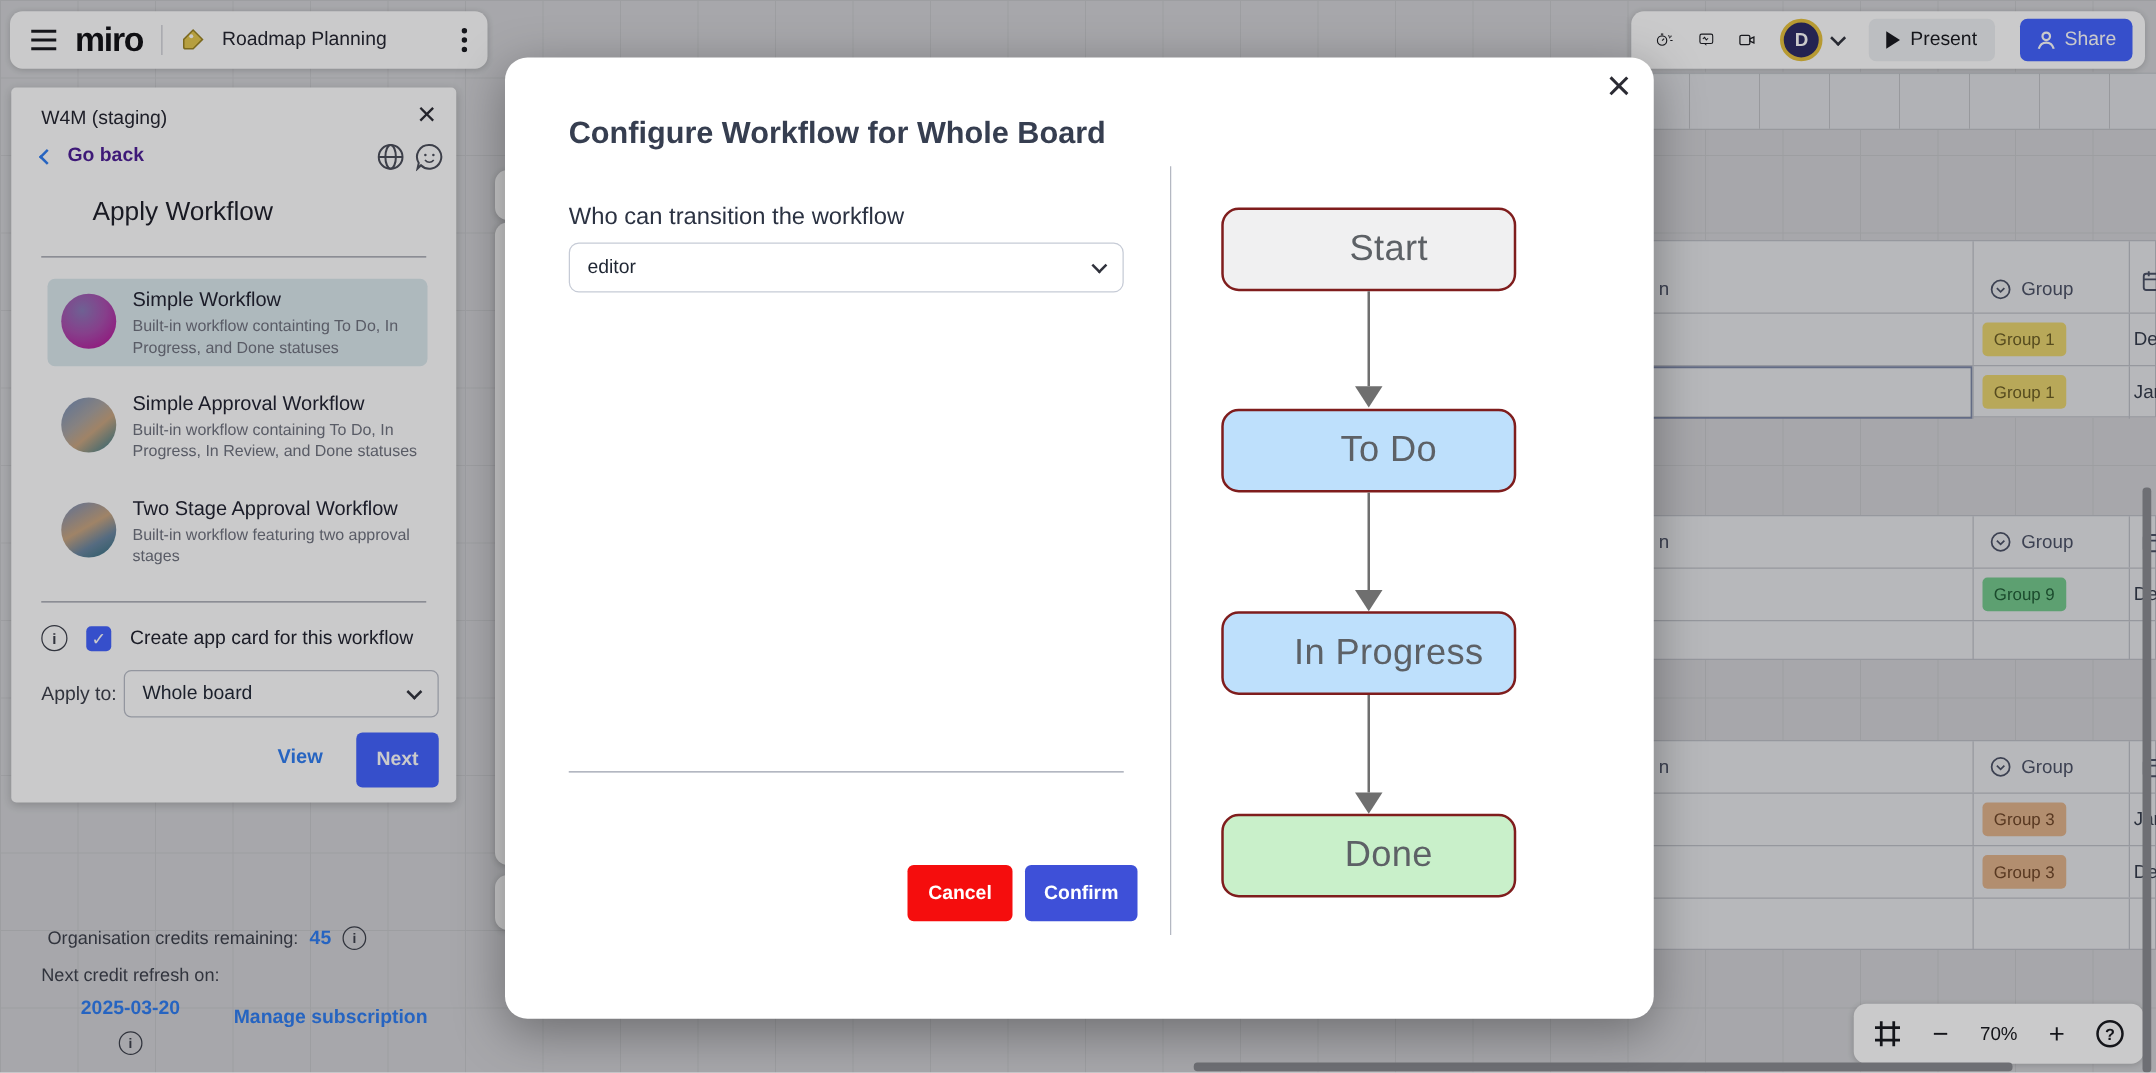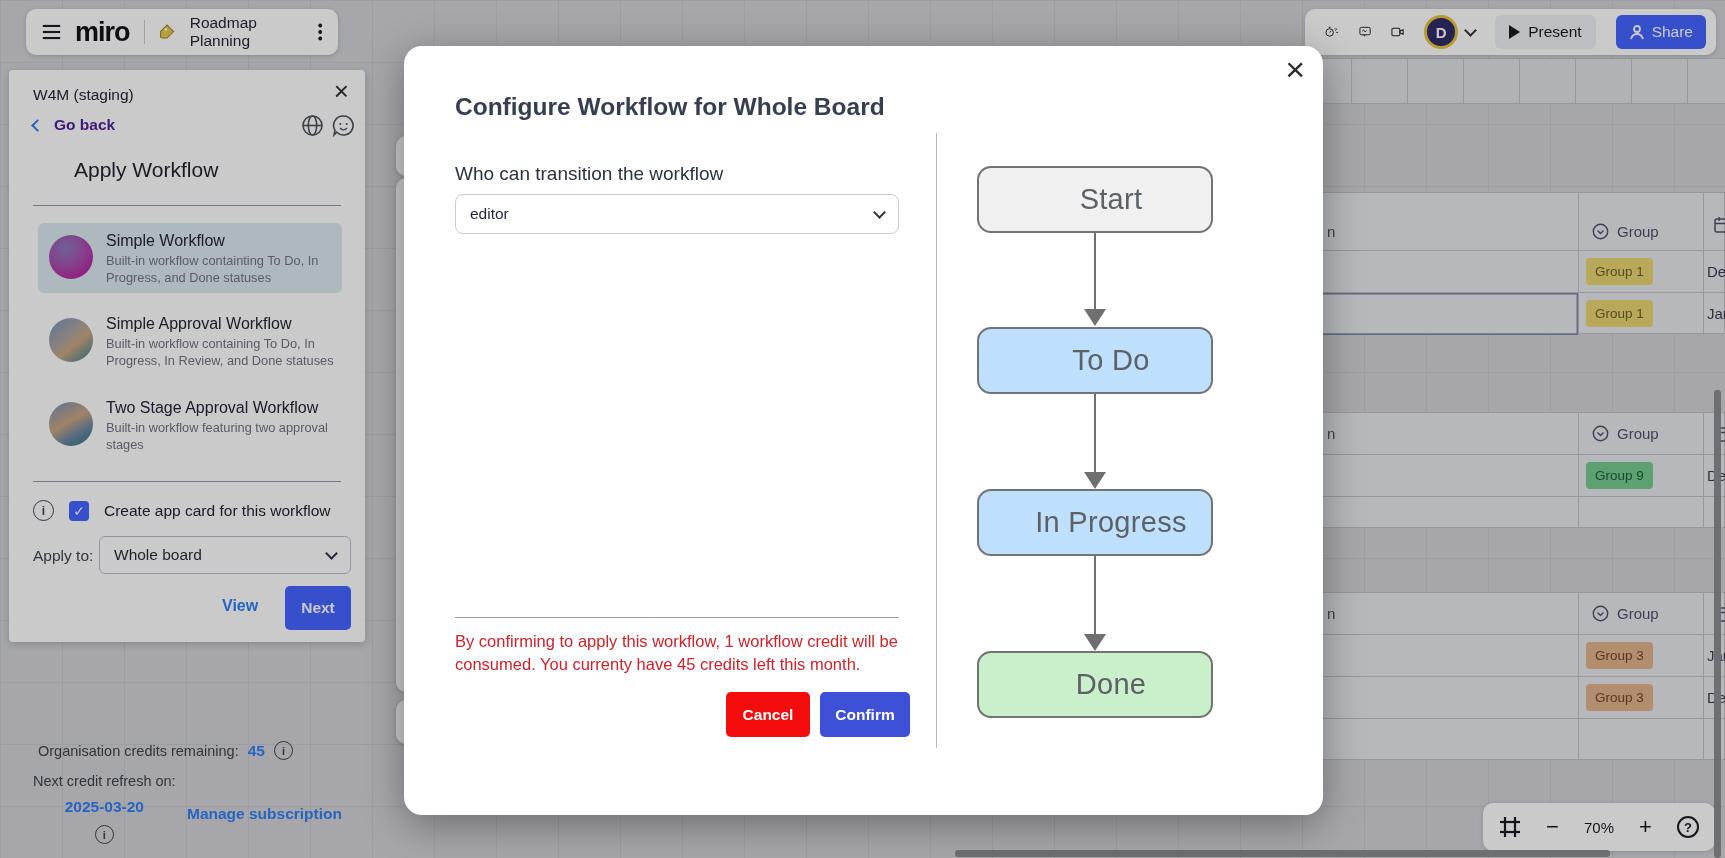--- a/index.html
+++ b/index.html
@@ -54,21 +54,21 @@
   .btn { display:flex; align-items:center; justify-content:center; color:#fff; font-weight:700; font-size:15.5px; border-radius:5px; }
   .small-txt { font-size:14.5px; color:#3c3f4a; }
   
   .backdrop { position:absolute; inset:0; background:rgba(12,12,16,.22); z-index:5; }
   .modal { position:absolute; left:404px; top:46px; width:919px; height:769px; background:#fff;
     border-radius:18px; box-shadow:0 10px 40px rgba(0,0,0,.35); z-index:10; }
   .modal-title { font-size:24.5px; font-weight:700; color:#363e50; }
   .modal-label { font-size:19px; color:#2b3242; }
   .modal-select { height:40px; border:1px solid #c6cbd6; border-radius:8px; }
   .warning { font-size:16.5px; line-height:1.42; }
-  .node { position:absolute; left:573px; width:236px; height:67px; border:2px solid #737373; border-radius:14px;
+  .node { position:absolute; left:573px; width:236px; height:67px; border:2px solid #7f1d1d; border-radius:14px;
     display:flex; align-items:center; justify-content:center; font-size:29px; font-weight:500; color:#5d6166; letter-spacing:.3px;padding-left:32px; }
   .arrow-line { position:absolute; left:690px; width:2px; background:#6f6f6f; }
   .arrow-head { position:absolute; left:680px; width:0; height:0; border-left:11px solid transparent;
     border-right:11px solid transparent; border-top:17px solid #6f6f6f; }
   
   .btable { position:absolute; left:1150px; width:575px; background:#e7e8eb; border:1px solid #bdbfc6; }
   .brow { position:relative; border-bottom:1px solid #bdbfc6; }
   .brow:last-child { border-bottom:none; }
   .vline1 { position:absolute; left:427px; top:0; bottom:0; width:1px; background:#bdbfc6; }
   .vline2 { position:absolute; left:552px; top:0; bottom:0; width:1px; background:#bdbfc6; }
@@ -230,21 +230,21 @@
     </div>
     <div class="card abs" style="left:396px; top:700px; width:56px; height:44px;">
       <div class="ic" style="height:100%;">
         <svg width="20" height="20" viewBox="0 0 20 20" fill="none" stroke="#4f5560" stroke-width="2">
             <polyline points="2,16 7,10 11,13 18,4"></polyline>
             <line x1="2" y1="18" x2="18" y2="18"></line>
           </svg>
       </div>
     </div>
 
-    <div class="card abs hdr" style="left:26px; top:9px; width:312px; height:46px; padding:16px 16px; gap:14px;">
+    <div class="card abs hdr" style="left:8px; top:9px; width:382px; height:46px; padding:16px 16px; gap:14px;">
       <svg width="22" height="18" viewBox="0 0 22 18" stroke="#17181d" stroke-width="2.4">
           <line x1="1" y1="2" x2="21" y2="2"></line>
           <line x1="1" y1="9" x2="21" y2="9"></line>
           <line x1="1" y1="16" x2="21" y2="16"></line>
         </svg>
       <span class="miro-logo">miro</span>
       <div class="hdr-divider"></div>
       <svg width="20" height="20" viewBox="0 0 20 20">
           <path d="M10.5 2h6a1.5 1.5 0 0 1 1.5 1.5v6L10.5 17 3 9.5z" fill="#e6c84e" stroke="#9a8322" stroke-width="1.2" transform="rotate(180 10.5 9.5)"></path>
           <circle cx="9" cy="7" r="1.6" fill="#fff"></circle>
@@ -404,21 +404,20 @@
 
     <span class="abs modal-label" style="left:51px; top:117px;">Who can transition the workflow</span>
     <div class="abs select-box modal-select" style="left:51px; top:148px; width:444px;">
       <span>editor</span>
       <div class="chev-down"></div>
     </div>
 
     <div class="abs" style="left:532px; top:87px; width:1px; height:615px; background:#b4b8c2;"></div>
     <div class="abs" style="left:51px; top:571px; width:444px; height:1px; background:#9aa0ad;"></div>
 
-    <p class="abs warning" style="left: 51px; top: 584px; width: 455px; color: rgb(203, 36, 43);">By confirming to apply this workflow, 1 workflow credit will be consumed. You currenty have 45 credits left this month.</p>
 
     <div class="abs" style="left:51px; top:646px; width:455px; display:flex; justify-content:flex-end; gap:10px;">
       <div class="btn" style="width: 84px; height: 45px; background: rgb(245, 13, 13);">Cancel</div>
       <div class="btn" style="width: 90px; height: 45px; background: rgb(62, 80, 216);">Confirm</div>
     </div>
 
     <div class="node" style="top: 120px; background: rgb(240, 240, 241);">Start</div>
     <div class="arrow-line" style="top:187px; height:76px;"></div>
     <div class="arrow-head" style="top:263px;"></div>
 

